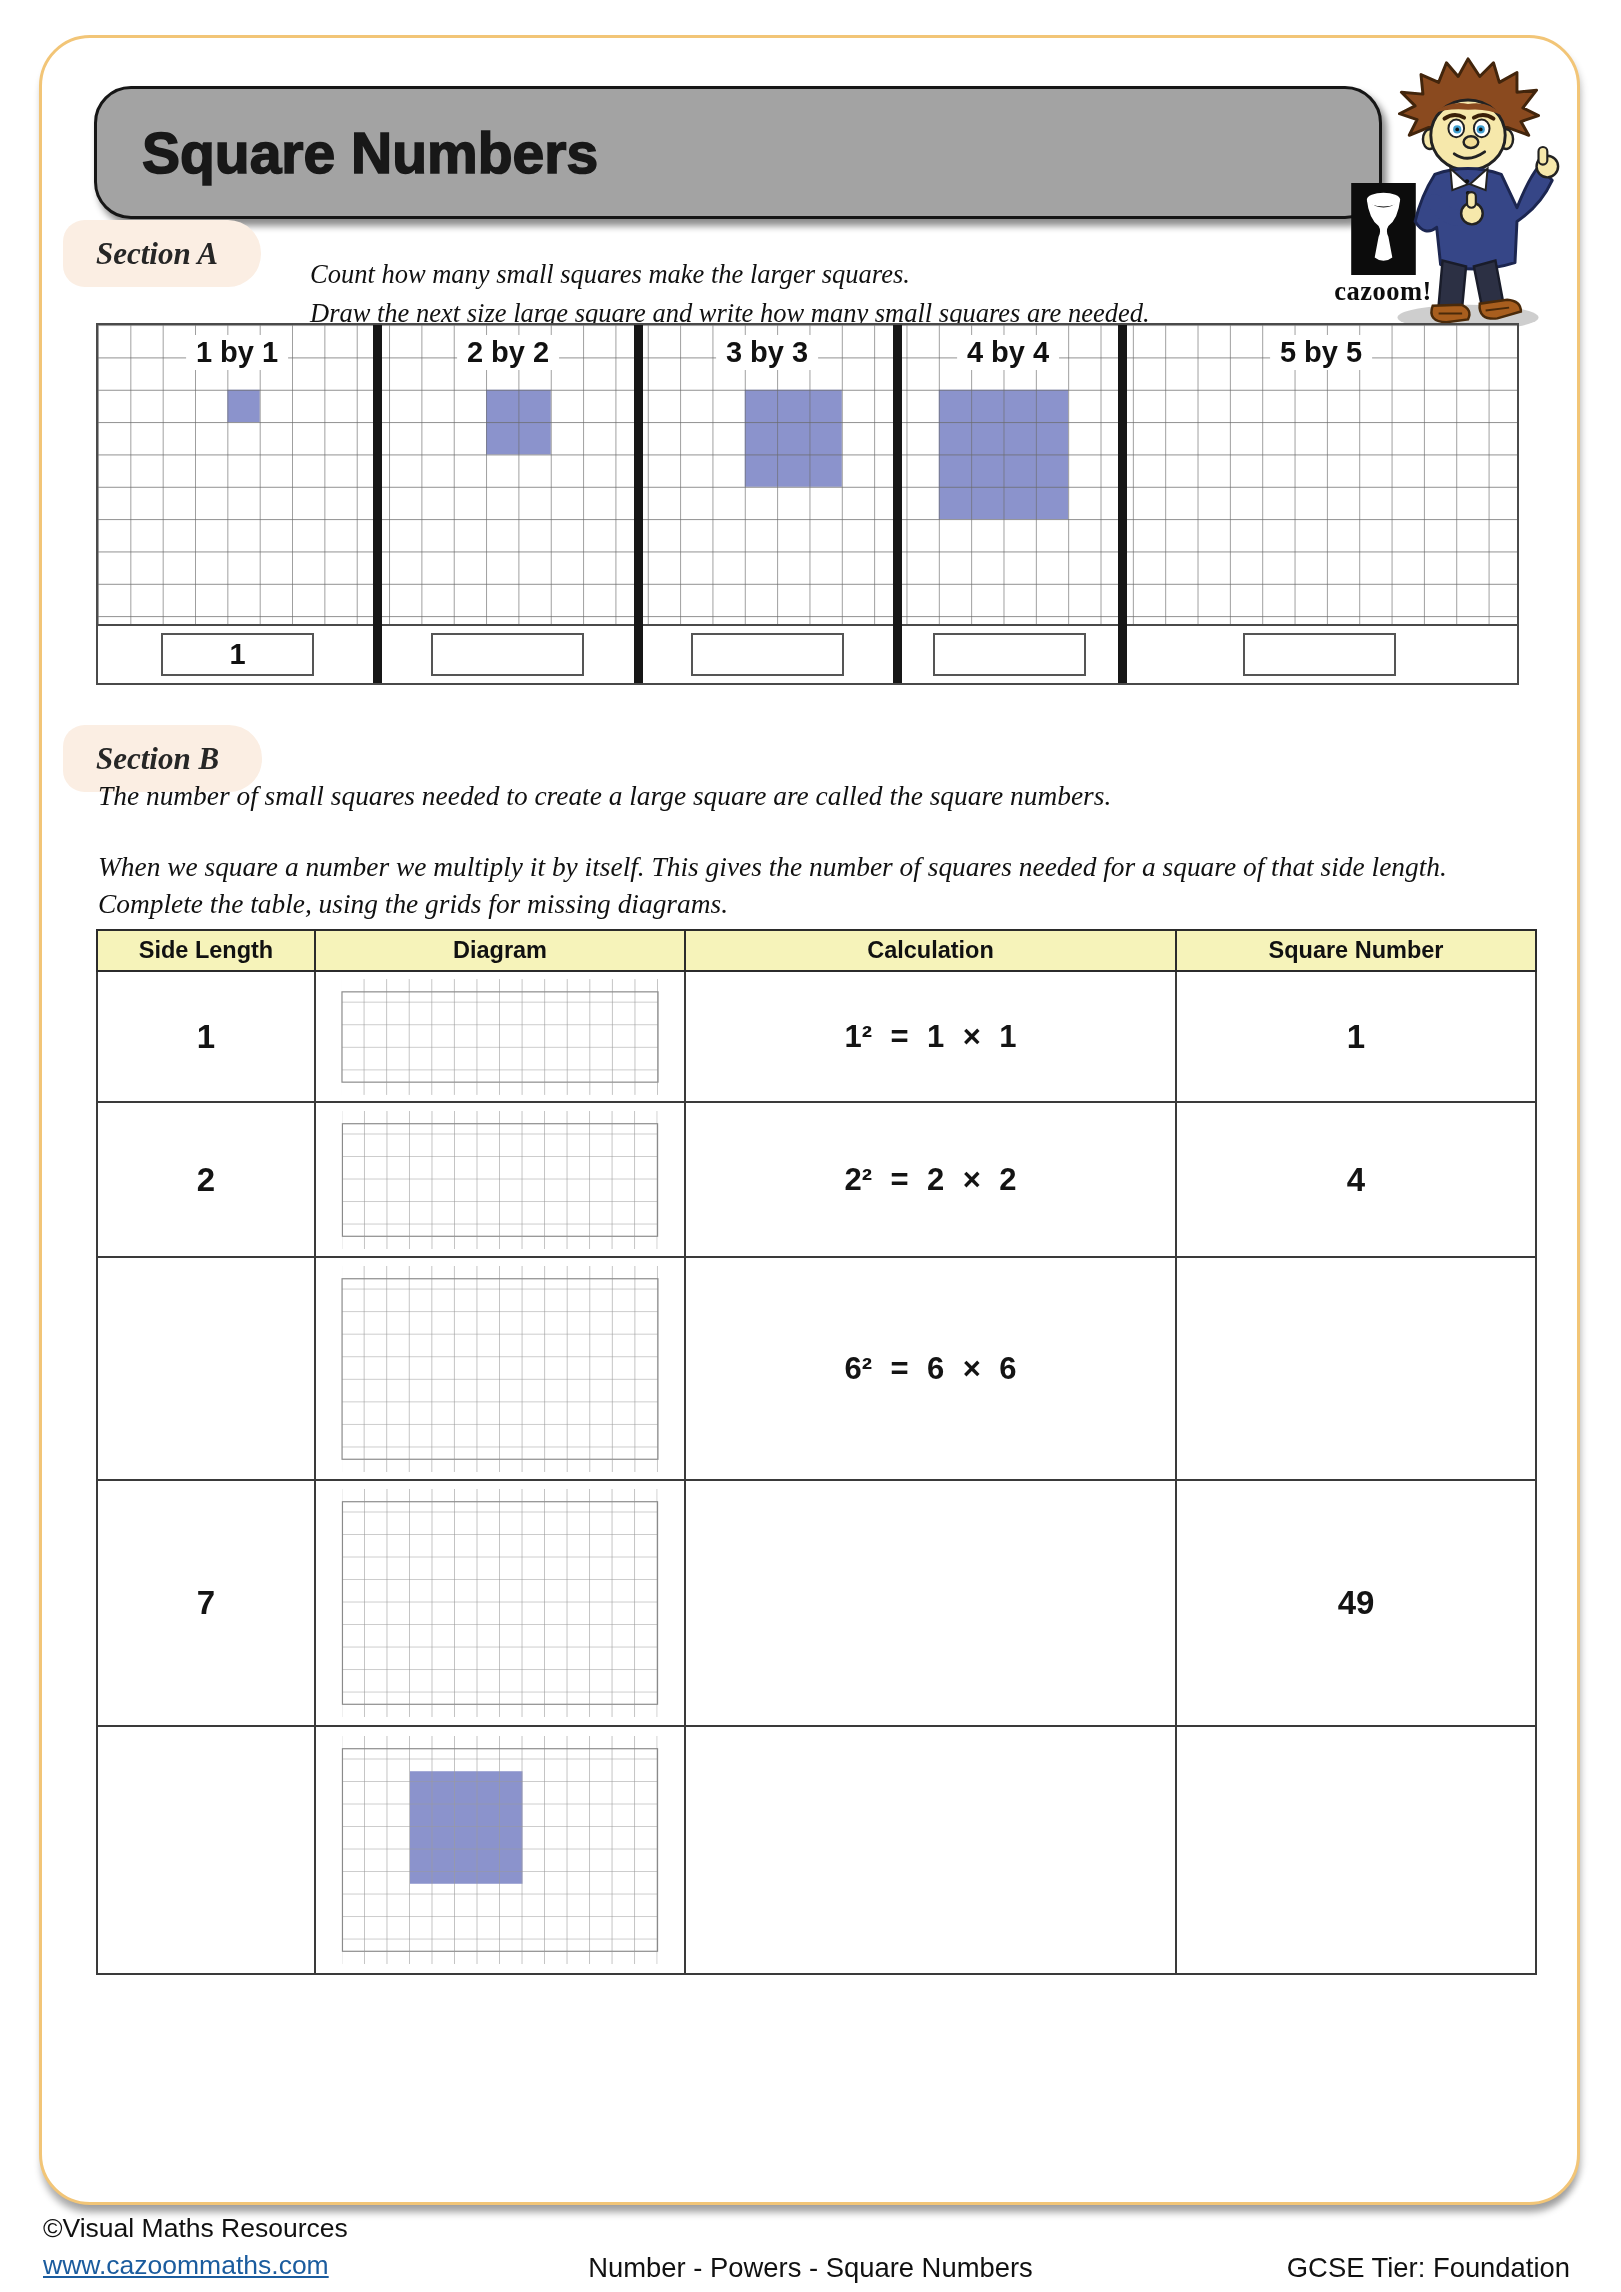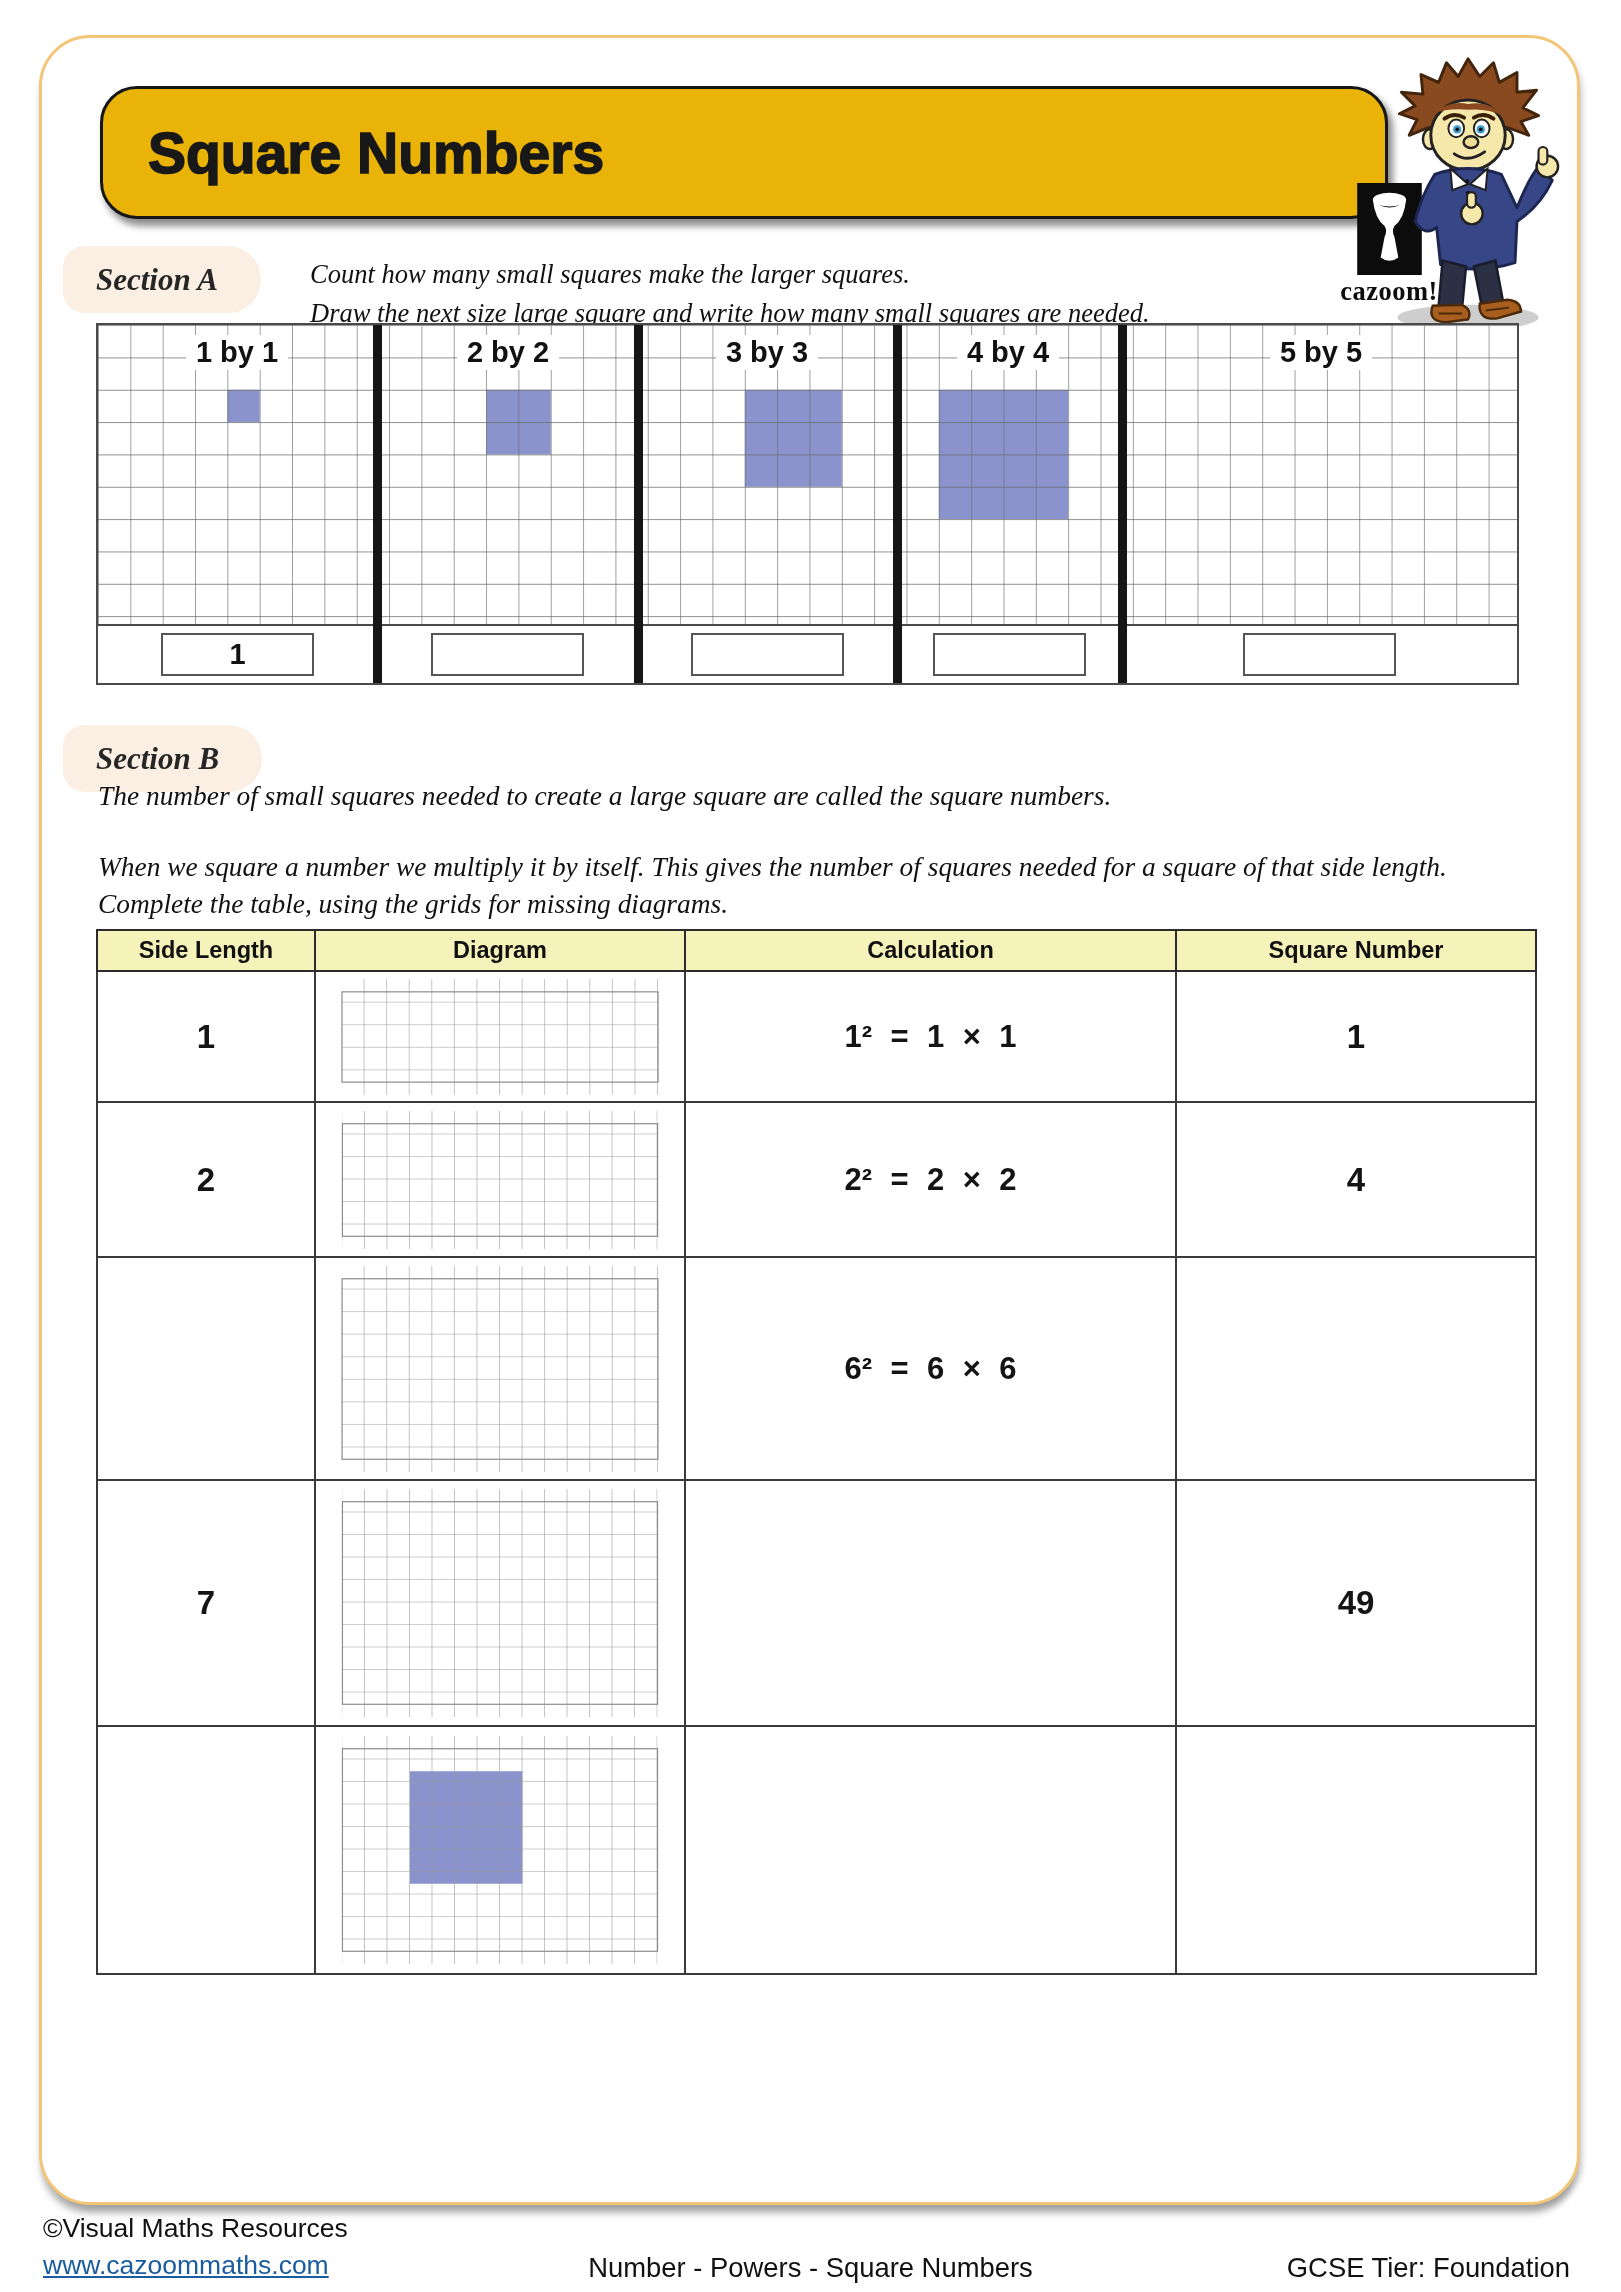--- a/index.html
+++ b/index.html
@@ -8,22 +8,22 @@
     font-family:"Liberation Sans",sans-serif;color:#141414;overflow:hidden;
   }
   
   .page-frame{
     position:absolute;left:39px;top:35px;width:1535px;height:2164px;
     border:3.9px solid #f2c577;border-radius:51px;background:#fff;
     box-shadow:0 9.8px 7.8px -2px rgba(0,0,0,.30), 5.9px 5.9px 5.9px -2.9px rgba(0,0,0,.12);
   }
   
   .title-box{
-    position:absolute;left:100px;top:86px;width:1282px;height:127px;
-    background:#eab308;border:3.9px solid #161616;border-radius:37px;
+    position:absolute;left:94px;top:86px;width:1282px;height:127px;
+    background:#a3a3a3;border:3.9px solid #161616;border-radius:37px;
     box-shadow:4.9px 6.9px 7.8px rgba(0,0,0,.45);
   }
   .title-text{
     position:absolute;left:45px;top:50%;transform:translateY(-50%);
     font-size:57px;font-weight:bold;color:#181818;letter-spacing:0;
     -webkit-text-stroke:1.6px #181818;
   }
   .logo{position:absolute;left:1227px;top:94px;width:118px;text-align:center;}
   .logo-mark{display:block;margin:0 auto;}
   .logo-text{
@@ -31,21 +31,21 @@
     margin-top:1px;color:#0d0d0d;letter-spacing:0.5px;
   }
   .mascot{position:absolute;left:1370px;top:53px;}
   
   .section-label{
     position:absolute;left:63px;height:67px;background:#fbeee3;
     border-radius:21.6px 33px 33px 21.6px;display:flex;align-items:center;
     padding:0 43px 0 33px;font-family:"Liberation Serif",serif;
     font-style:italic;font-weight:bold;font-size:31px;color:#262626;
   }
-  .sec-a{top:246px;font-style:italic;}
+  .sec-a{top:220px;font-style:italic;}
   .sec-b{top:725px;}
   .instructions{
     position:absolute;left:310px;top:231px;
     font-family:"Liberation Serif",serif;font-style:italic;
     font-size:26.5px;line-height:39px;color:#111;margin-top:24px;
   }
   .para{
     position:absolute;left:98px;width:1451px;
     font-family:"Liberation Serif",serif;font-style:italic;
     font-size:27.4px;line-height:37px;color:#111;

